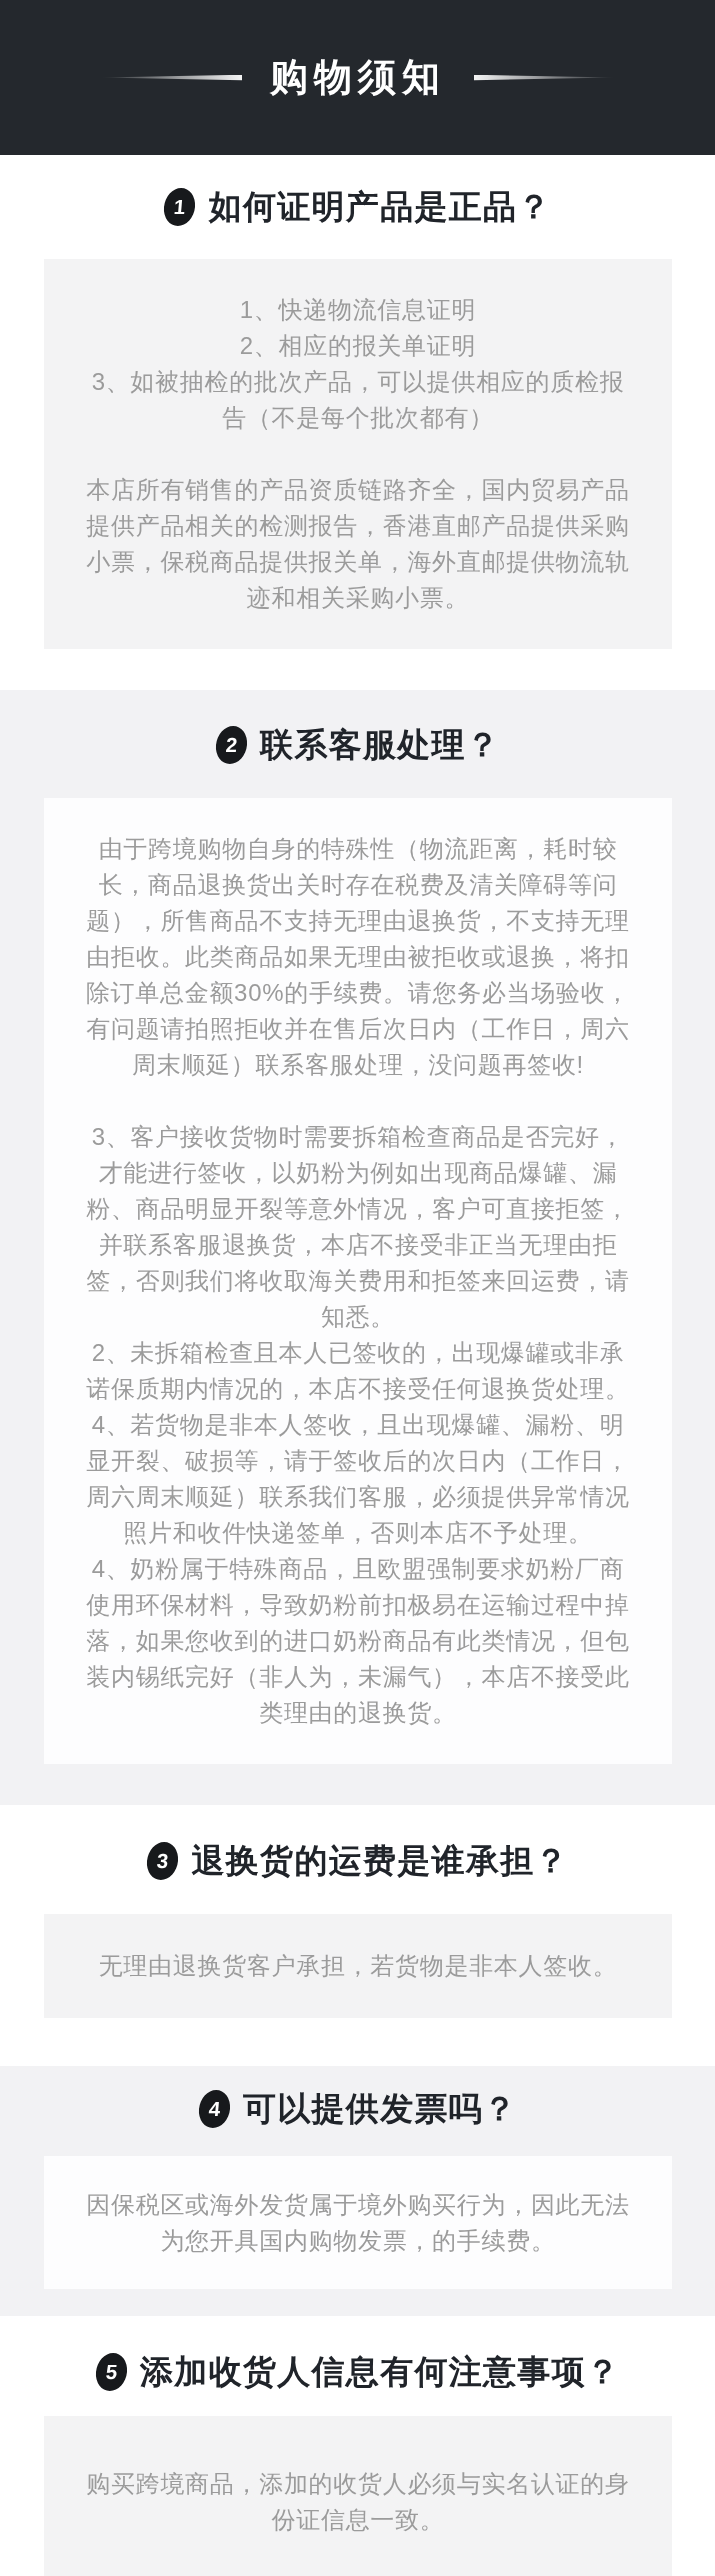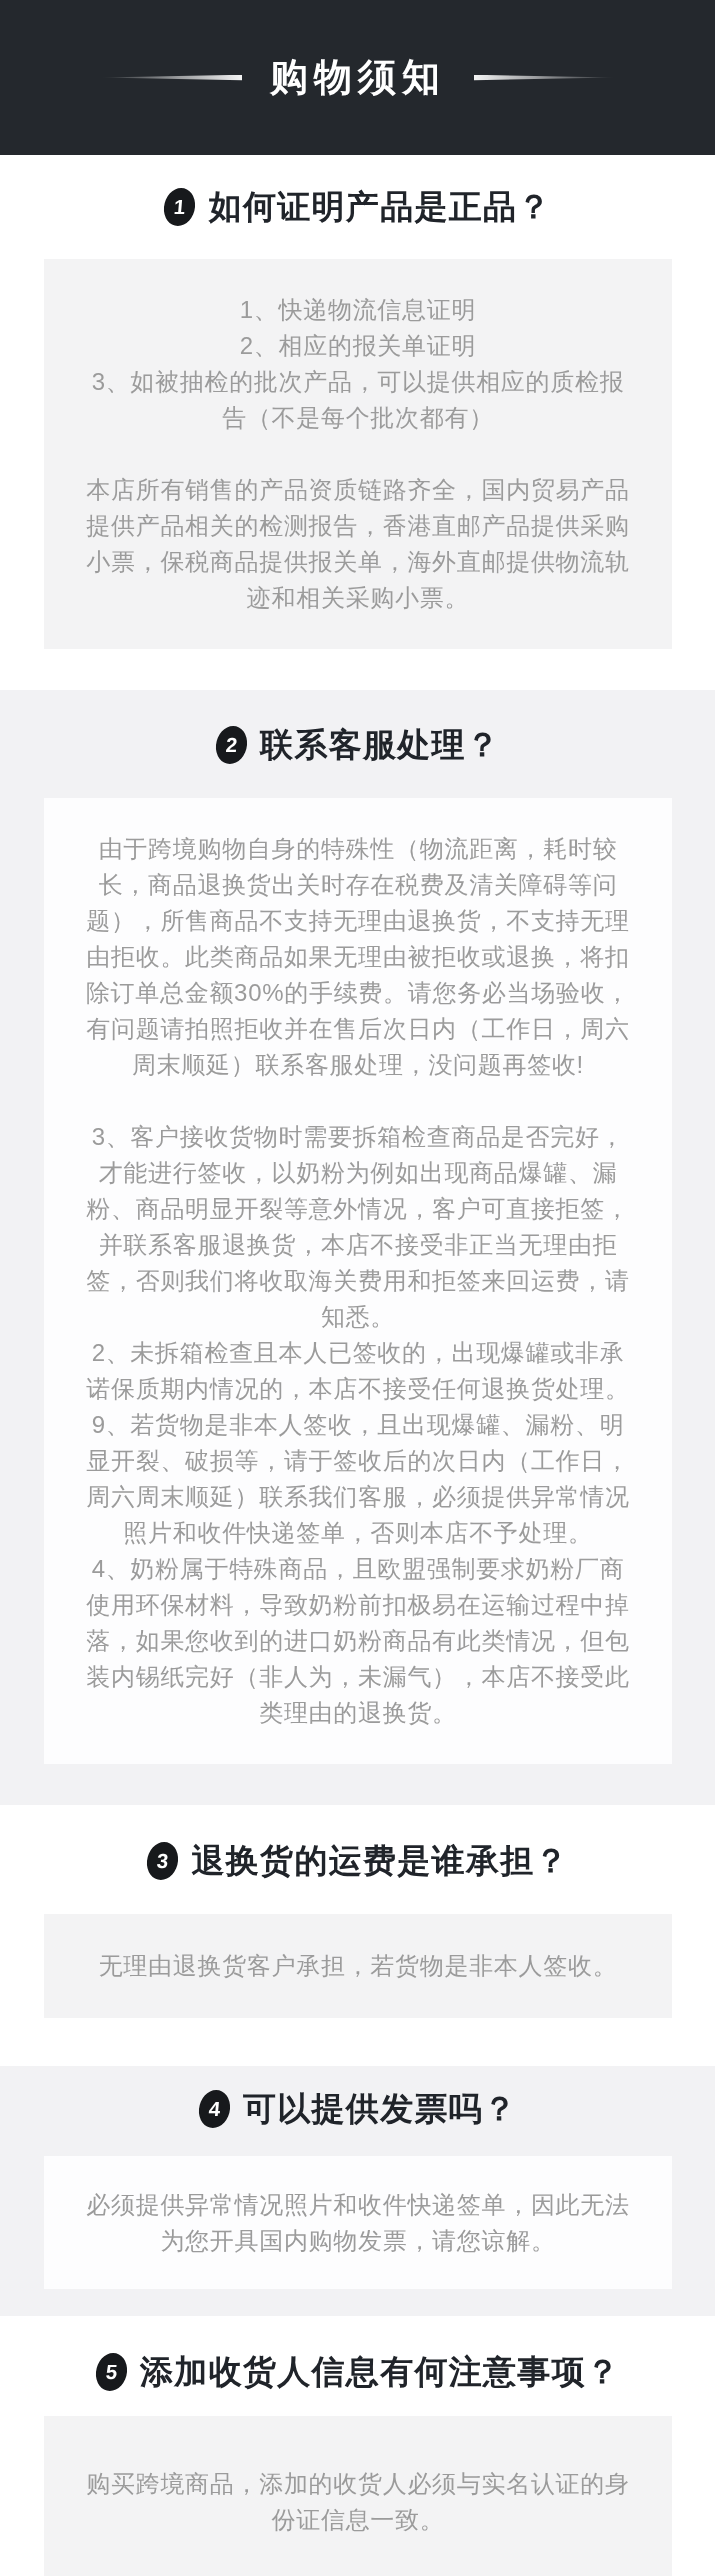--- a/index.html
+++ b/index.html
@@ -143,42 +143,42 @@
 
   <section class="sec s2 band">
     <div class="sec-head">
       <span class="badge">2</span>
       <h2 class="sec-title">联系客服处理？</h2>
     </div>
     <div class="box box-white">
       <p>由于跨境购物自身的特殊性（物流距离，耗时较长，商品退换货出关时存在税费及清关障碍等问题），所售商品不支持无理由退换货，不支持无理由拒收。此类商品如果无理由被拒收或退换，将扣除订单总金额30%的手续费。请您务必当场验收，有问题请拍照拒收并在售后次日内（工作日，周六周末顺延）联系客服处理，没问题再签收!</p>
       <p class="gap-top">3、客户接收货物时需要拆箱检查商品是否完好，才能进行签收，以奶粉为例如出现商品爆罐、漏粉、商品明显开裂等意外情况，客户可直接拒签，并联系客服退换货，本店不接受非正当无理由拒签，否则我们将收取海关费用和拒签来回运费，请知悉。</p>
       <p>2、未拆箱检查且本人已签收的，出现爆罐或非承诺保质期内情况的，本店不接受任何退换货处理。</p>
-      <p>9、若货物是非本人签收，且出现爆罐、漏粉、明显开裂、破损等，请于签收后的次日内（工作日，周六周末顺延）联系我们客服，必须提供异常情况照片和收件快递签单，否则本店不予处理。</p>
+      <p>4、若货物是非本人签收，且出现爆罐、漏粉、明显开裂、破损等，请于签收后的次日内（工作日，周六周末顺延）联系我们客服，必须提供异常情况照片和收件快递签单，否则本店不予处理。</p>
       <p>4、奶粉属于特殊商品，且欧盟强制要求奶粉厂商使用环保材料，导致奶粉前扣极易在运输过程中掉落，如果您收到的进口奶粉商品有此类情况，但包装内锡纸完好（非人为，未漏气），本店不接受此类理由的退换货。</p>
     </div>
   </section>
 
   <section class="sec s3">
     <div class="sec-head">
       <span class="badge">3</span>
       <h2 class="sec-title">退换货的运费是谁承担？</h2>
     </div>
     <div class="box box-gray">
       <p>无理由退换货客户承担，若货物是非本人签收。</p>
     </div>
   </section>
 
   <section class="sec s4 band">
     <div class="sec-head">
       <span class="badge">4</span>
       <h2 class="sec-title">可以提供发票吗？</h2>
     </div>
     <div class="box box-white">
-      <p>必须提供异常情况照片和收件快递签单，因此无法为您开具国内购物发票，请您谅解。</p>
+      <p>因保税区或海外发货属于境外购买行为，因此无法为您开具国内购物发票，的手续费。</p>
     </div>
   </section>
 
   <section class="sec s5">
     <div class="sec-head">
       <span class="badge">5</span>
       <h2 class="sec-title">添加收货人信息有何注意事项？</h2>
     </div>
     <div class="box box-gray">
       <p>购买跨境商品，添加的收货人必须与实名认证的身份证信息一致。</p>

